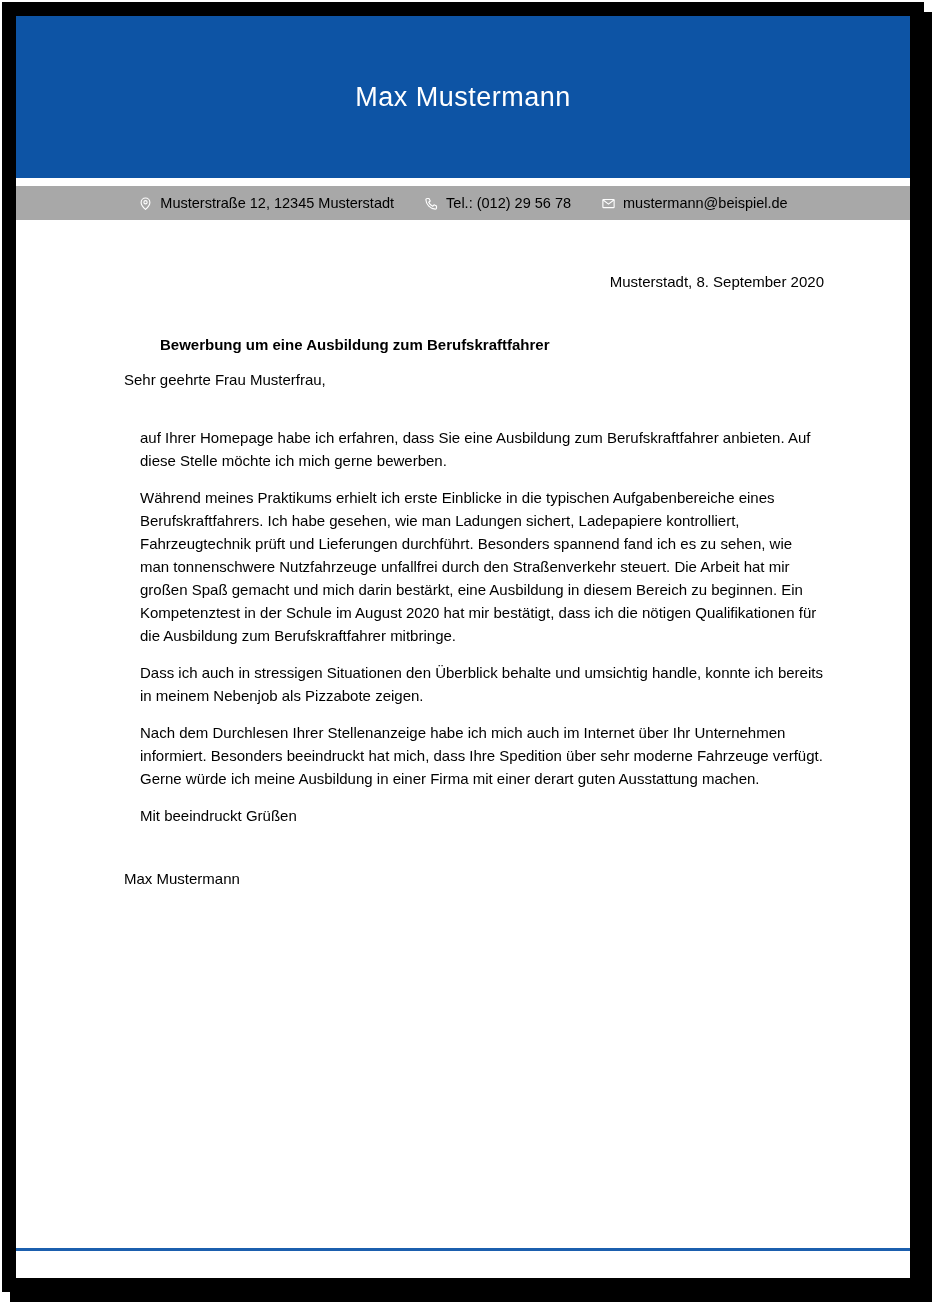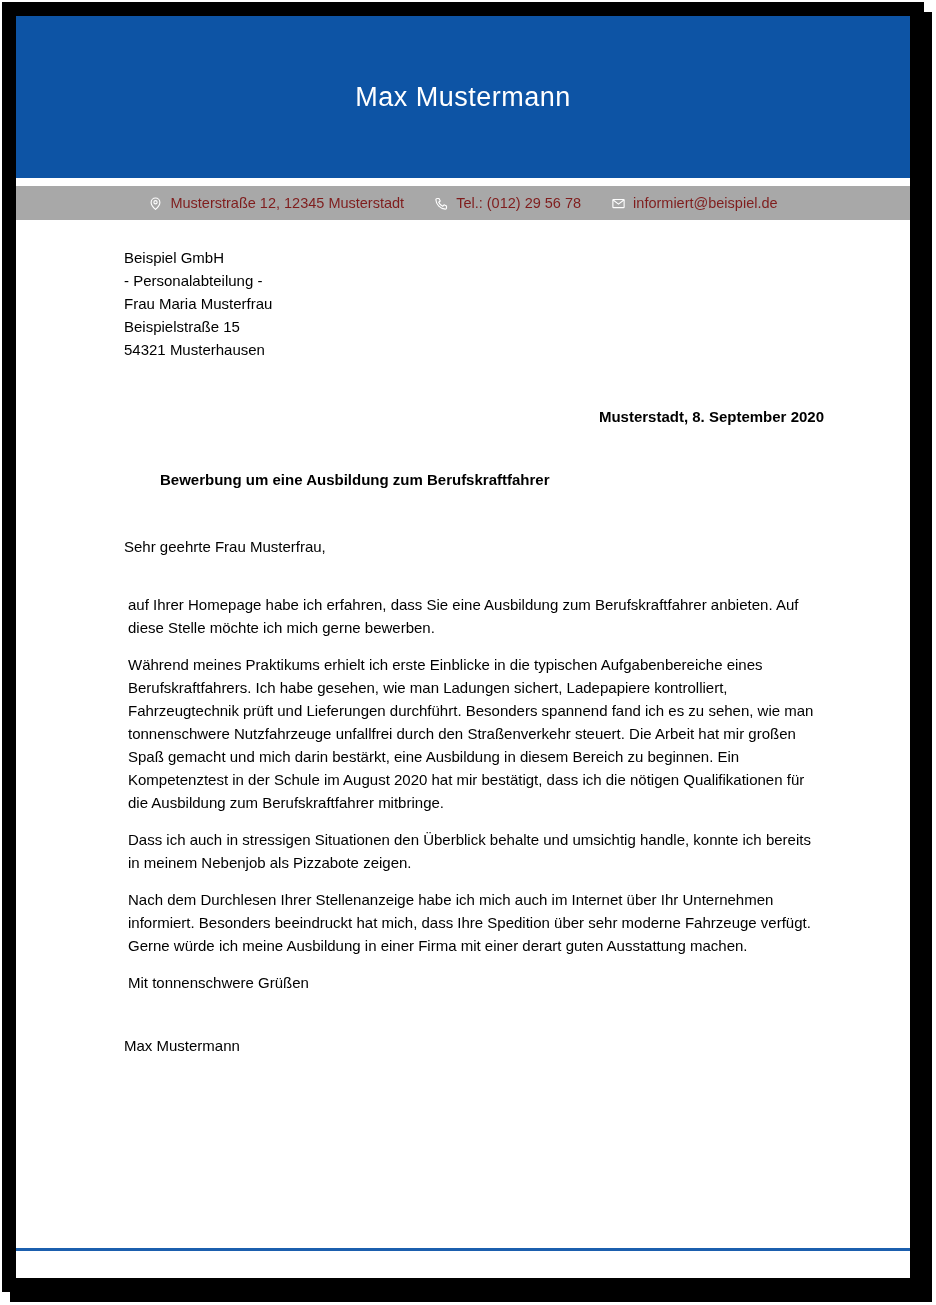--- a/index.html
+++ b/index.html
@@ -40,21 +40,21 @@
     letter-spacing: 0.5px;
     font-weight: 400;
   }
   .header-gap {
     height: 8px;
     background: #ffffff;
   }
   .contact-bar {
     height: 34px;
     background: #a8a8a8;
-    color: #7f1d1d;
+    color: #000000;
     display: flex;
     align-items: center;
     justify-content: center;
     gap: 30px;
     font-size: 14.5px;
     white-space: nowrap;
   }
   .contact-item {
     display: inline-flex;
     align-items: center;
@@ -75,33 +75,32 @@
   }
   .letter-body {
     padding: 26px 86px 0 108px;
     color: #000000;
     font-size: 15px;
     line-height: 23px;
   }
   .recipient-line { margin: 0; }
   .date-line {
     text-align: right;
-    margin-top: 44px;
-    font-weight: bold;
+    margin-top: 24px;
   }
   .subject-line {
     font-weight: 700;
     margin-top: 40px;
     margin-left: 36px;
   }
   .salutation {
-    margin-top: 44px;
+    margin-top: 12px;
   }
   .letter-body p.para {
-    margin: 0 0 14px 4px;
+    margin: 0 0 14px 16px;
   }
   .first-para { margin-top: 35px !important; }
   .closing { margin-bottom: 0 !important; }
   .signature {
     margin-top: 40px;
   }
   .footer-line {
     position: absolute;
     left: 0;
     right: 0;
@@ -140,44 +139,37 @@
         </span>
         <span>Tel.: (012) 29 56 78</span>
       </span>
       <span class="contact-item">
         <span class="icon">
           <svg viewBox="0 0 24 24">
               <rect x="3" y="5.5" width="18" height="13" rx="1"></rect>
               <path d="M3.5 6.5 12 13l8.5-6.5"></path>
             </svg>
         </span>
-        <span>informiert@beispiel.de</span>
+        <span>mustermann@beispiel.de</span>
       </span>
     </div>
 
     <div class="letter-body">
-      <div class="recipient-block">
-        <div class="recipient-line">Beispiel GmbH</div>
-        <div class="recipient-line">- Personalabteilung -</div>
-        <div class="recipient-line">Frau Maria Musterfrau</div>
-        <div class="recipient-line">Beispielstraße 15</div>
-        <div class="recipient-line">54321 Musterhausen</div>
-      </div>
 
       <div class="date-line">Musterstadt, 8. September 2020</div>
 
       <div class="subject-line">Bewerbung um eine Ausbildung zum Berufskraftfahrer</div>
 
       <div class="salutation">Sehr geehrte Frau Musterfrau,</div>
 
       <p class="para first-para">auf Ihrer Homepage habe ich erfahren, dass Sie eine Ausbildung zum Berufskraftfahrer anbieten. Auf diese Stelle möchte ich mich gerne bewerben.</p>
       <p class="para">Während meines Praktikums erhielt ich erste Einblicke in die typischen Aufgabenbereiche eines Berufskraftfahrers. Ich habe gesehen, wie man Ladungen sichert, Ladepapiere kontrolliert, Fahrzeugtechnik prüft und Lieferungen durchführt. Besonders spannend fand ich es zu sehen, wie man tonnenschwere Nutzfahrzeuge unfallfrei durch den Straßenverkehr steuert. Die Arbeit hat mir großen Spaß gemacht und mich darin bestärkt, eine Ausbildung in diesem Bereich zu beginnen. Ein Kompetenztest in der Schule im August 2020 hat mir bestätigt, dass ich die nötigen Qualifikationen für die Ausbildung zum Berufskraftfahrer mitbringe.</p>
       <p class="para">Dass ich auch in stressigen Situationen den Überblick behalte und umsichtig handle, konnte ich bereits in meinem Nebenjob als Pizzabote zeigen.</p>
       <p class="para">Nach dem Durchlesen Ihrer Stellenanzeige habe ich mich auch im Internet über Ihr Unternehmen informiert. Besonders beeindruckt hat mich, dass Ihre Spedition über sehr moderne Fahrzeuge verfügt. Gerne würde ich meine Ausbildung in einer Firma mit einer derart guten Ausstattung machen.</p>
 
-      <p class="para closing">Mit tonnenschwere Grüßen</p>
+      <p class="para closing">Mit beeindruckt Grüßen</p>
 
       <div class="signature">Max Mustermann</div>
     </div>
 
     <div class="footer-line"></div>
   </div>
 </div>
 
 </body></html>

